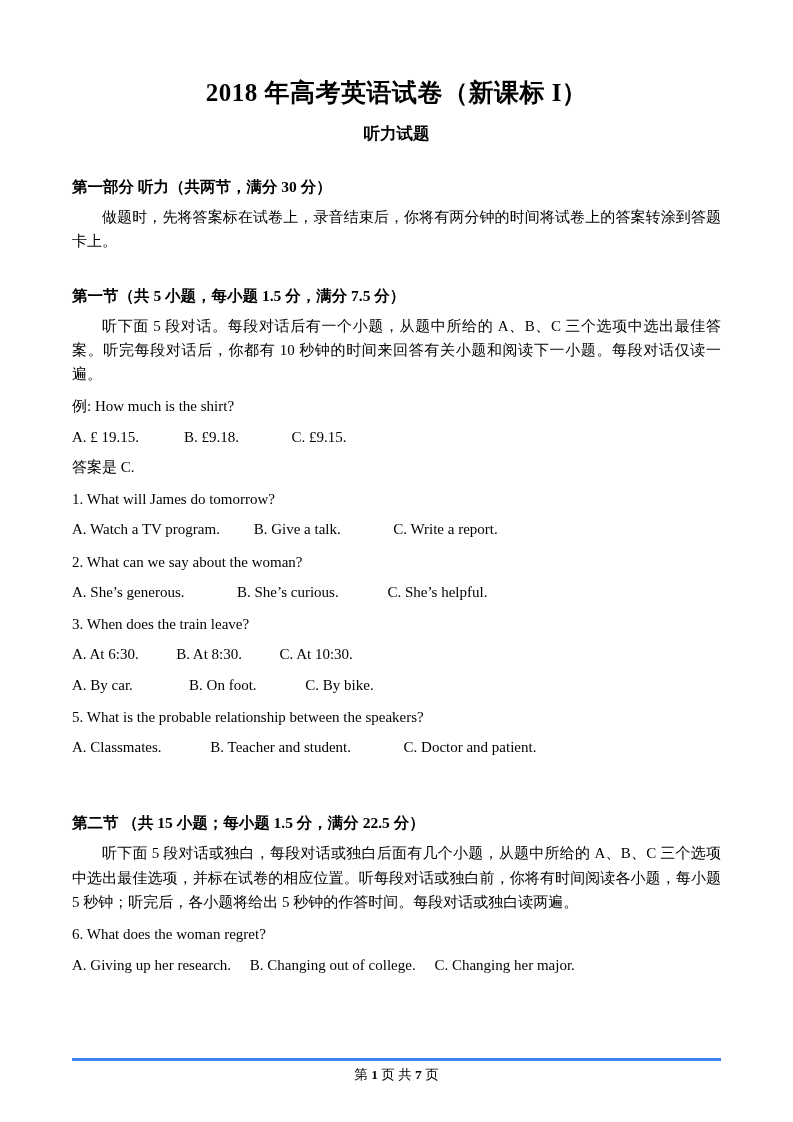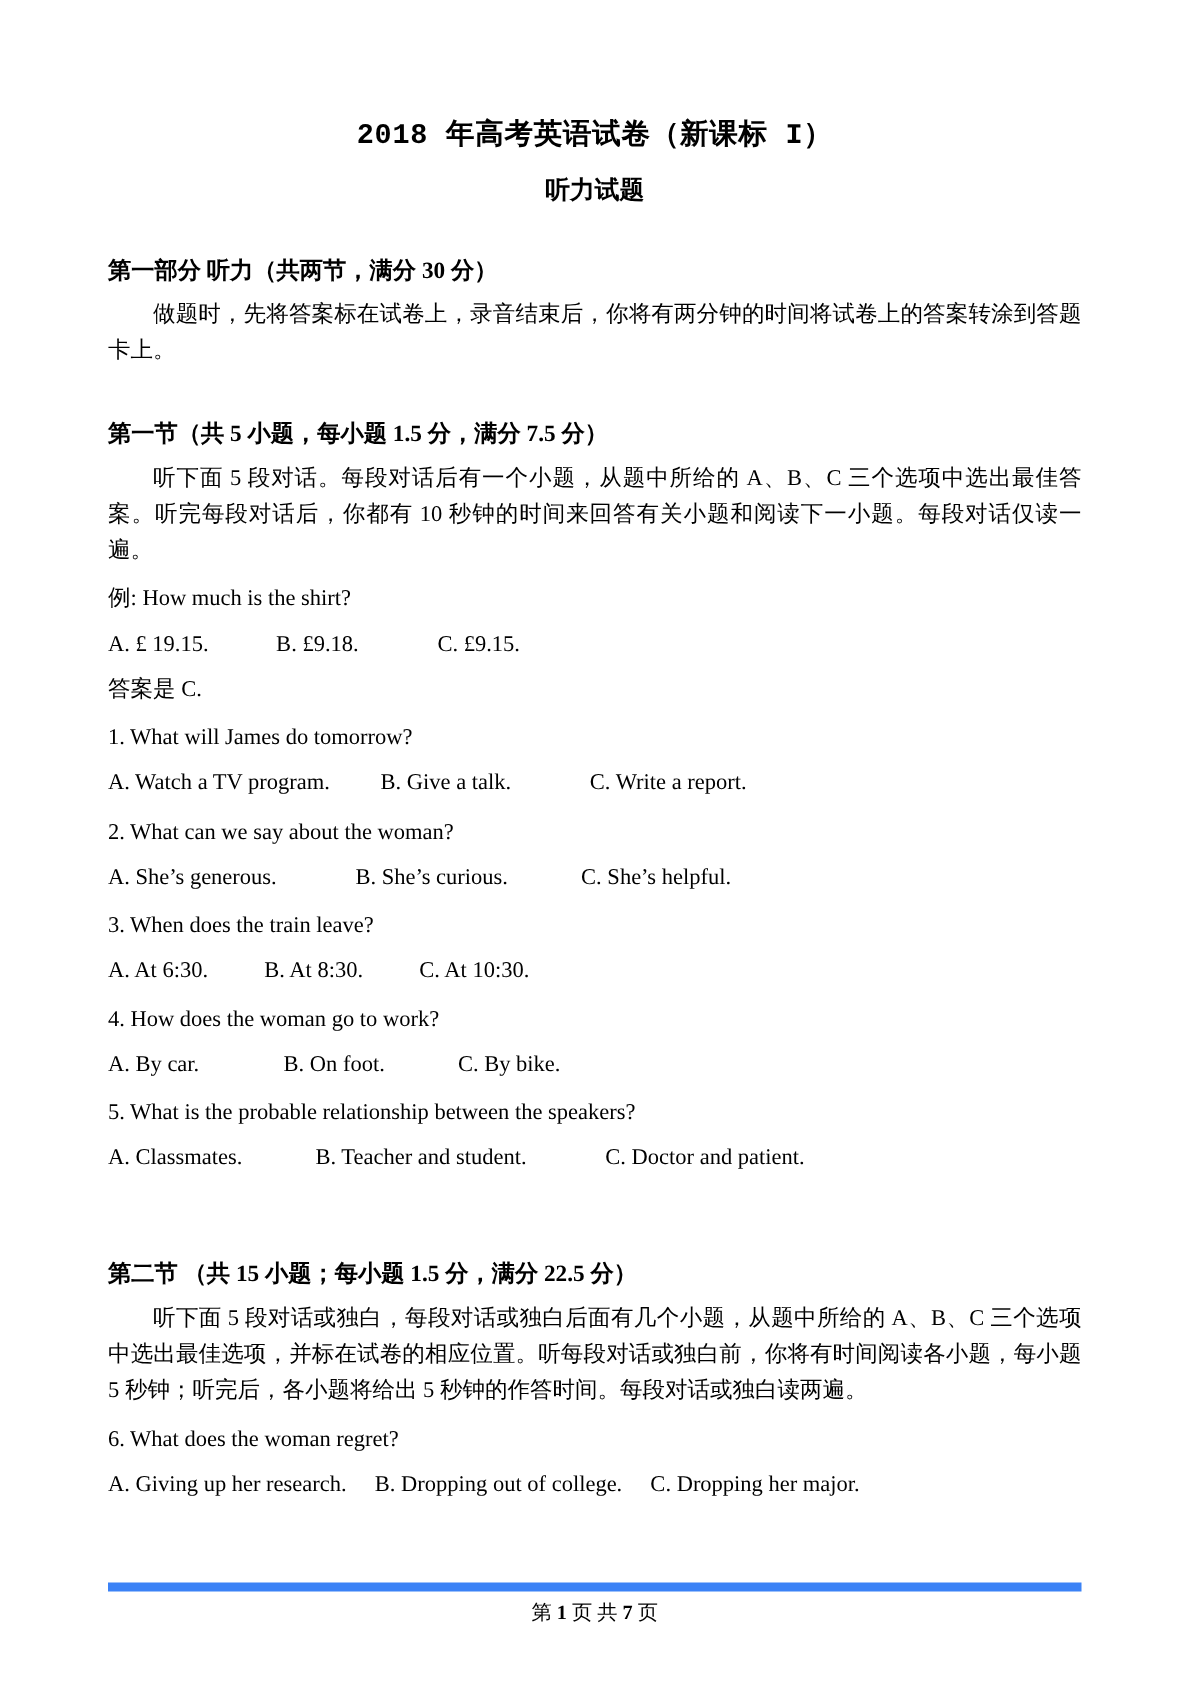--- a/index.html
+++ b/index.html
@@ -19,22 +19,22 @@
     position: absolute;
     left: 0; top: 0;
     width: 793px;
     height: 1122px;
     box-sizing: border-box;
     padding: 62px 72px 0 72px;
   }
   .title {
     text-align: center;
     font-weight: bold;
-    font-size: 19px;
-    font-family: Liberation Mono, monospace;
+    font-size: 25px;
+    font-family: Liberation Serif, serif;
     margin: 14px 0 0 0;
     letter-spacing: 0.5px;
   }
   .subtitle {
     text-align: center;
     font-weight: bold;
     font-size: 16.5px;
     margin: 14px 0 0 0;
   }
   .sec-head {
@@ -59,21 +59,21 @@
   }
   .line.tight {
     margin-top: 7px;
   }
   .gap-lg { height: 22px; }
   .footer {
     position: absolute;
     left: 72px;
     right: 72px;
     bottom: 38px;
-    border-top: 6px solid #3b82f6;
+    border-top: 3px solid #3b82f6;
     padding-top: 5px;
     text-align: center;
     font-size: 13.5px;
   }
   .footer b { font-weight: bold; }
 </style>
 </head>
 <body>
 
 <div class="page">
@@ -93,33 +93,32 @@
 
   <div class="line">1. What will James do tomorrow?</div>
   <div class="line tight">A. Watch a TV program.         B. Give a talk.              C. Write a report.</div>
 
   <div class="line">2. What can we say about the woman?</div>
   <div class="line tight">A. She’s generous.              B. She’s curious.             C. She’s helpful.</div>
 
   <div class="line">3. When does the train leave?</div>
   <div class="line tight">A. At 6:30.          B. At 8:30.          C. At 10:30.</div>
 
-  <div class="line">4. How does the woman go to work?</div>
   <div class="line tight">A. By car.               B. On foot.             C. By bike.</div>
 
   <div class="line">5. What is the probable relationship between the speakers?</div>
   <div class="line tight">A. Classmates.             B. Teacher and student.              C. Doctor and patient.</div>
 
   <div class="gap-lg"></div>
 
   <div class="sec-head">第二节    （共 15 小题；每小题 1.5 分，满分 22.5 分）</div>
   <div class="para indent">听下面 5 段对话或独白，每段对话或独白后面有几个小题，从题中所给的 A、B、C 三个选项中选出最佳选项，并标在试卷的相应位置。听每段对话或独白前，你将有时间阅读各小题，每小题 5 秒钟；听完后，各小题将给出 5 秒钟的作答时间。每段对话或独白读两遍。</div>
 
   <div class="line">6. What does the woman regret?</div>
-  <div class="line tight">A. Giving up her research.     B. Dropping out of college.     C. Dropping her major.</div>
+  <div class="line tight">A. Giving up her research.     B. Changing out of college.     C. Changing her major.</div>
 
   <div class="footer">
     <span>第</span>
     <b>1</b>
     <span>页 共</span>
     <b>7</b>
     <span>页</span>
   </div>
 
 </div>

